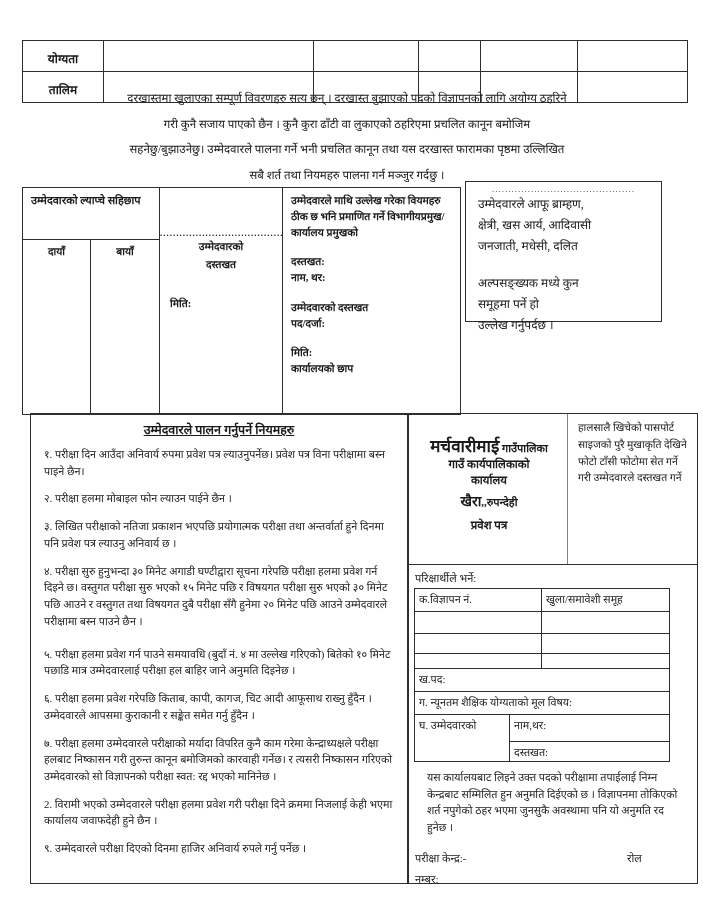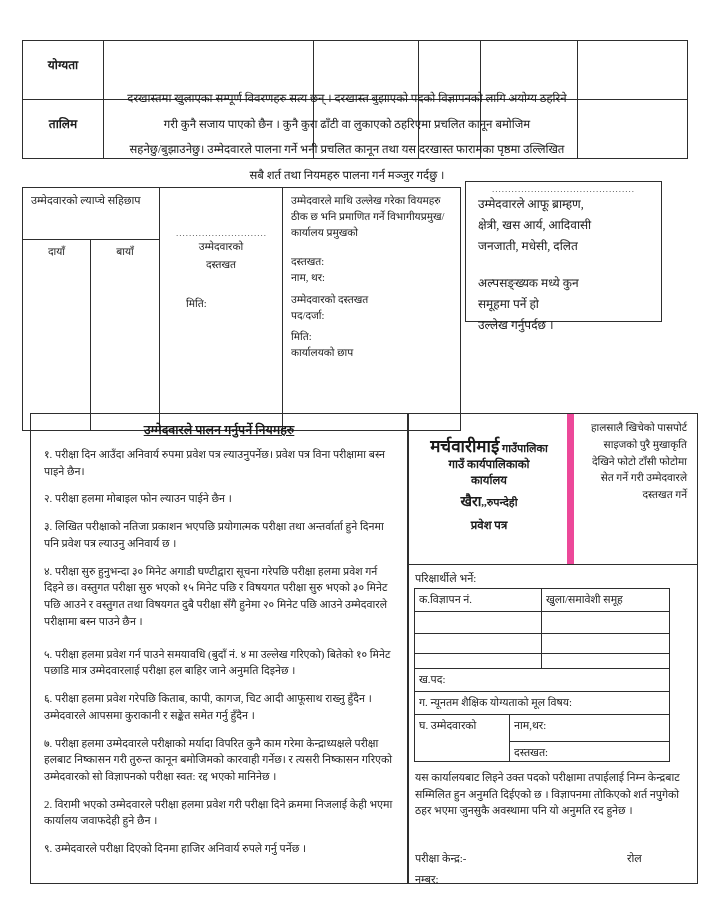--- a/index.html
+++ b/index.html
@@ -3,40 +3,40 @@
 <meta charset="utf-8">
 <style>
   html,body { margin:0; padding:0; }
   body {
     width:703px; height:910px; background:#ffffff; color:#1b1b1b;
     font-family:"Liberation Serif","DejaVu Serif",serif;
     position:relative; overflow:hidden;
   }
   .abs { position:absolute; }
   table { border-collapse:collapse; table-layout:fixed; }
-  td { border:1px solid #2e2e2e; padding:16px; vertical-align:top; }
+  td { border:1px solid #2e2e2e; padding:0; vertical-align:top; }
 
   
   .top-table td { height:26px; }
   .top-table .lbl { text-align:center; font-weight:bold; font-size:12px; padding-top:4px; vertical-align:middle; }
 
   
   .decl { font-size:11.5px; line-height:25.5px; width:650px;text-align:center; }
 
   
   .mid-table td { font-size:10.5px; }
   .mid-table .head-cell { text-align:left; padding:4px 8px; font-size:11px; line-height:1.55; }
   .thumb-cell { text-align:center; padding-top:4px; font-size:11px; }
   .sign-cell { text-align:center; padding-top:40px; font-size:11px; }
   .sign-cell .dots { font-size:9px; letter-spacing:1px; white-space:nowrap; overflow:hidden; }
   .sign-cell .sgl { line-height:1.7; }
   .sign-cell .mitidate { text-align:left; padding-left:10px; margin-top:22px; }
   .verif-cell { padding:5px 8px; line-height:1.5; }
   .verif-cell .gap { margin-top:14px; }
-  .verif-cell .sgap { margin-top:6px; }
+  .verif-cell .sgap { margin-top:14px; }
 
   
   .eth-box { border:1px solid #2e2e2e; box-sizing:border-box; padding:2px 12px; font-size:12px; }
   .eth-box .dots { text-align:center; font-size:9px; letter-spacing:1px; white-space:nowrap; overflow:hidden; }
   .eth-box .ln { line-height:21px; }
   .eth-box .gap { margin-top:16px; }
 
   
   .rules-box { border:1px solid #2e2e2e; box-sizing:border-box; padding:5px 13px; }
   .rules-title { text-align:center; font-weight:bold; text-decoration:underline; font-size:12.5px; margin:2px 0 8px 0; }
@@ -46,26 +46,26 @@
   .admit-col { border:1px solid #2e2e2e; box-sizing:border-box; }
   .admit-header { position:relative; height:150px; border-bottom:1px solid #2e2e2e; }
   .admit-titles { width:160px; text-align:center; padding-top:20px; font-weight:bold; }
   .muni-big { font-size:17px;margin-top:28px; }
   .muni-small { font-size:11px; }
   .office-ln { font-size:11.5px; line-height:1.35; }
   .place-ln { font-size:11px; margin-top:3px; }
   .place-big { font-size:14px; }
   .card-title { font-size:11.5px; margin-top:7px; }
   .photo-box { position:absolute; top:0; right:0; width:130px; height:150px;
-    border-left:7px solid #ec4899; box-sizing:border-box; text-align:right;
+    border-left:1px solid #ec4899; box-sizing:border-box; text-align:left;
     font-size:10.5px; line-height:1.6; padding:6px 10px; }
   .fill-label { font-size:11px; padding:5px 6px 3px 6px; }
   .admit-table { margin-left:5px; width:255px; font-size:10.8px; }
   .admit-table td { padding:2px 4px; }
-  .permission { font-size:10.8px; line-height:16.5px; padding:7px 12px 0 6px; }
+  .permission { font-size:10.8px; line-height:16.5px; padding:7px 12px 0 18px; }
   .centre-row { position:absolute; left:6px; top:436px; font-size:11px; width:276px; }
   .roll-lbl { position:absolute; left:212px; top:0; }
   .num-lbl { display:block; margin-top:6px; }
 </style>
 </head>
 <body>
 
 <table class="top-table abs" style="left:22px; top:40px; width:665px;">
   <colgroup>
       <col style="width:81px">
@@ -95,21 +95,21 @@
 </tbody>
   </table>
 
 <div class="decl abs" style="left:22px; top:86px;">
   <div>दरखास्तमा खुलाएका सम्पूर्ण विवरणहरु सत्य छन् । दरखास्त बुझाएको पदको विज्ञापनको लागि अयोग्य ठहरिने</div>
   <div>गरी कुनै सजाय पाएको छैन । कुनै कुरा ढाँटी वा लुकाएको ठहरिएमा प्रचलित कानून बमोजिम</div>
   <div>सहनेछु/बुझाउनेछु। उम्मेदवारले पालना गर्ने भनी प्रचलित कानून तथा यस दरखास्त फारामका पृष्ठमा उल्लिखित</div>
   <div>सबै शर्त तथा नियमहरु पालना गर्न मञ्जुर गर्दछु ।</div>
 </div>
 
-<table class="mid-table abs" style="left:22px; top:187px; width:438px;">
+<table class="mid-table abs" style="left:22px; top:187px; width:438px;font-weight:bold;">
   <colgroup>
       <col style="width:68px">
       <col style="width:69px">
       <col style="width:123px">
       <col style="width:178px">
     </colgroup>
   <tbody>
       <tr>
     <td colspan="2" class="head-cell" style="height:43px;">उम्मेदवारको ल्याप्चे सहिछाप</td>
     <td rowspan="2" class="sign-cell">

